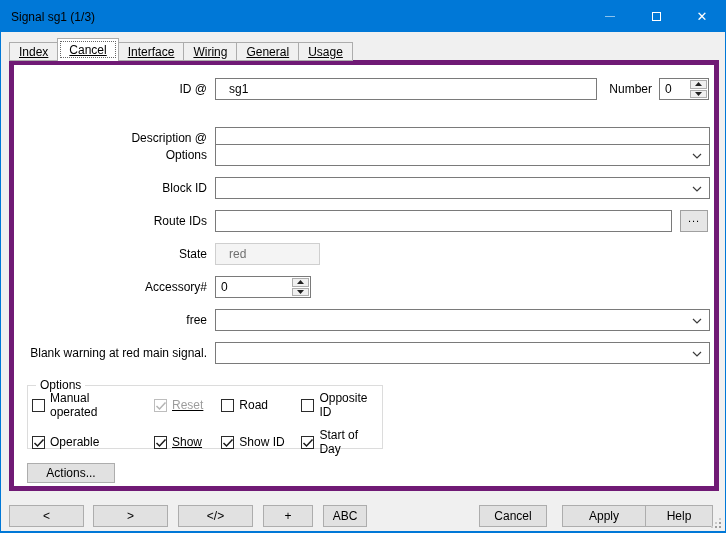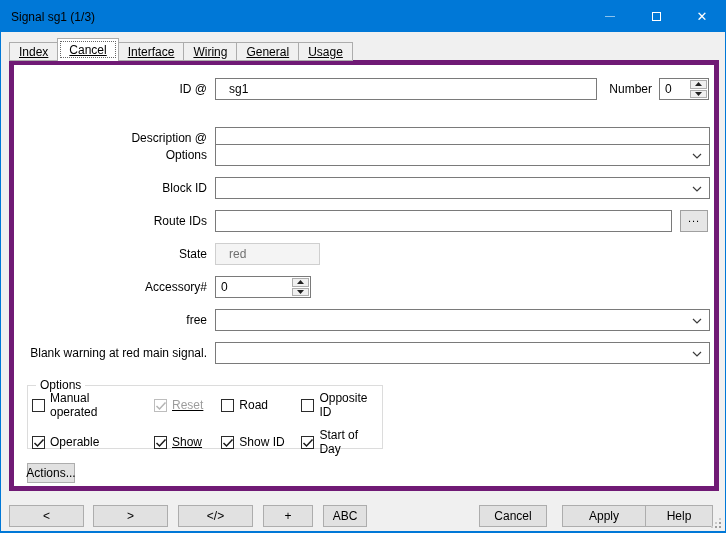--- a/index.html
+++ b/index.html
@@ -54,21 +54,21 @@
   .cbbox .check{display:none;position:absolute;left:0px;top:1px;}
   .cbitem.checked .cbbox .check{display:block;}
   .cbitem.disabled .cbbox{border-color:#bdbdbd;}
   .cbitem.disabled .cbbox .check polyline{stroke:#b4b4b4;}
   .cbitem.disabled .cblabel{color:#9d9d9d;}
   
   .btn{position:absolute;height:22px;background:#e1e1e1;border:1px solid #adadad;
        display:flex;align-items:center;justify-content:center;
        font-family:"Liberation Sans",sans-serif;font-size:12px;}
   .btn.default{border:2px solid #0078d7;}
-  .actions-btn{position:absolute;left:13px;top:398px;width:48px;height:20px;background:#e1e1e1;border:1px solid #adadad;
+  .actions-btn{position:absolute;left:13px;top:398px;width:88px;height:20px;background:#e1e1e1;border:1px solid #adadad;
        display:flex;align-items:center;justify-content:center;font-size:12px;}
   .footer-btn{top:504px;}
   .grip{position:absolute;right:3px;bottom:2px;}
 </style>
 </head>
 <body>
 
 <div class="window">
 
   <div class="titlebar">

